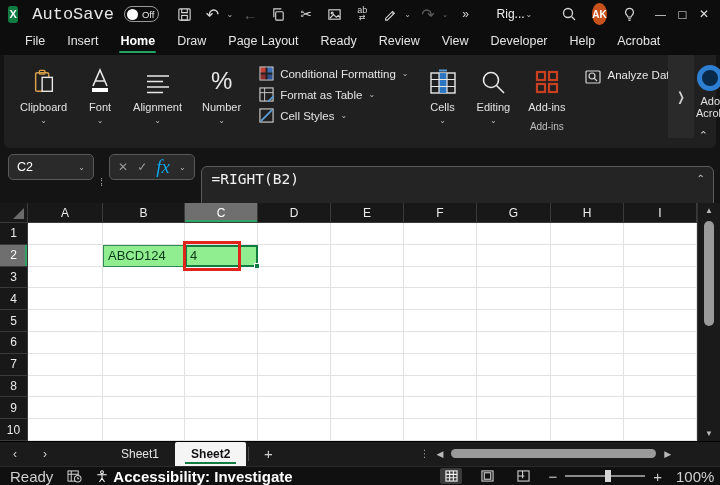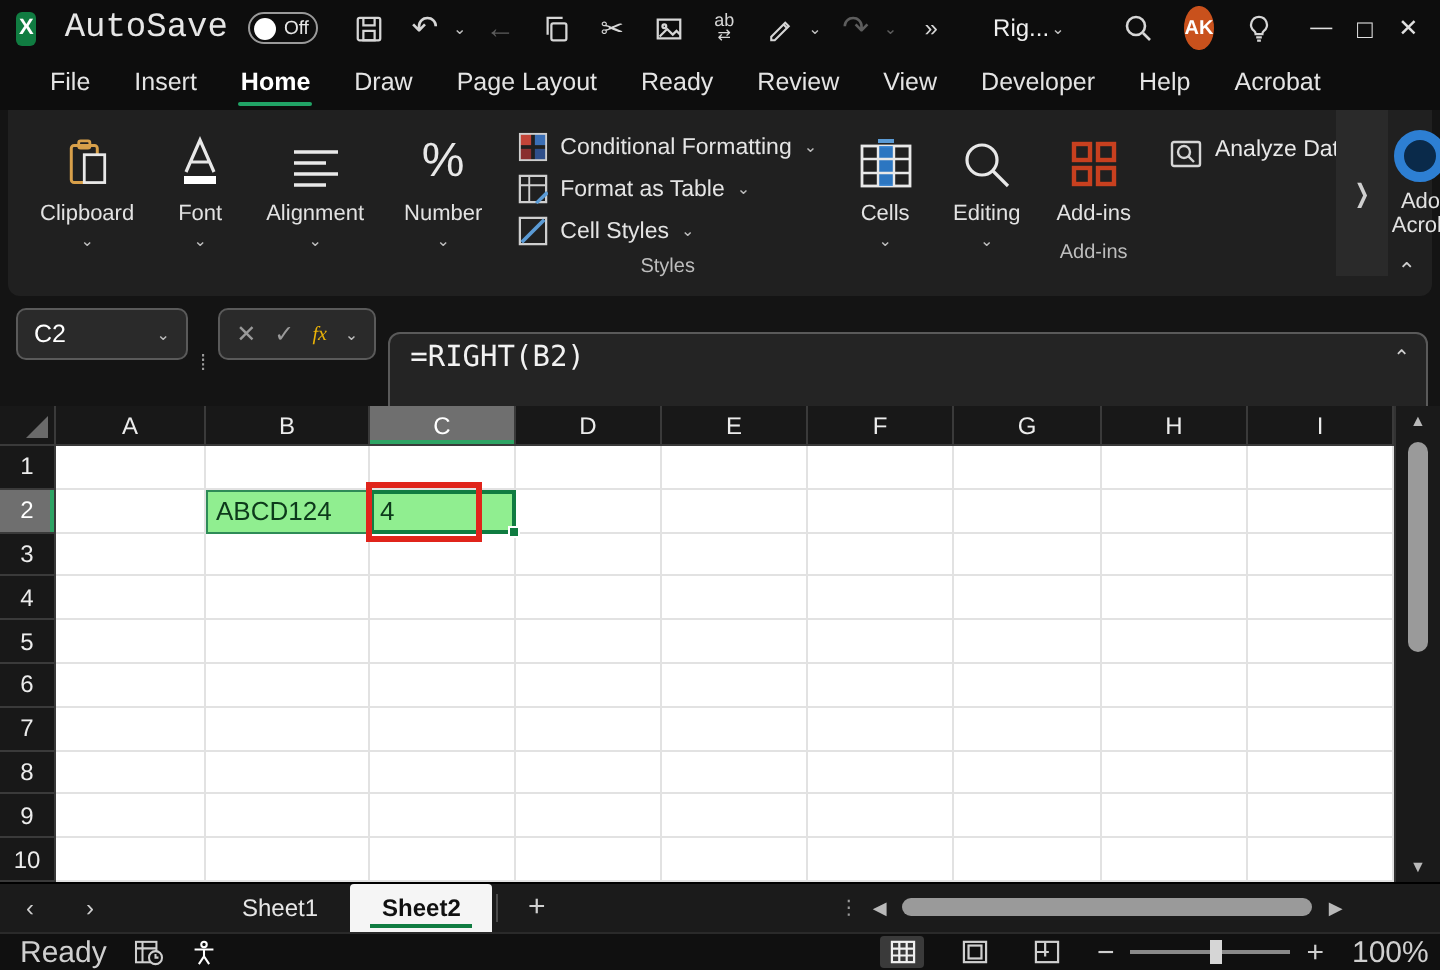--- a/index.html
+++ b/index.html
@@ -54,21 +54,21 @@
   .collapse-ribbon { position:absolute; right:8px; bottom:6px; color:#cfcfcf; font-size:11px; }
 
   
   .formula-row { height:55px; display:flex; align-items:flex-start; padding:6px 6px 0 8px; gap:6px; flex:0 0 auto; background:#141414;justify-content:center; }
   .namebox { width:86px; height:26px; background:#2a2a2a; border:1px solid #5a5a5a; border-radius:5px;
     display:flex; align-items:center; padding:0 8px; font-size:12.5px; color:#fff; justify-content:space-between; }
   .dots { color:#9a9a9a; font-size:11px; align-self:center; margin-top:-18px; }
   .fxgroup { height:26px; background:#2a2a2a; border:1px solid #5a5a5a; border-radius:5px; display:flex;
     align-items:center; padding:0 8px; gap:9px; }
   .fxgroup .fxi { color:#9a9a9a; font-size:12px; }
-  .fxgroup .fx { color:#eab308; font-style:italic; font-family:"Liberation Serif", serif; font-size:10px; }
+  .fxgroup .fx { color:#0ea5e9; font-style:italic; font-family:"Liberation Serif", serif; font-size:19px; }
   .formula-box { flex:1; height:46px; background:#242424; border:1px solid #5a5a5a; border-radius:6px;
     padding:4px 22px 0 10px; position:relative;margin-top:12px; }
   .formula-text { font-family:"DejaVu Sans Mono", monospace; font-size:14.5px; color:#f2f2f2; }
   .fb-collapse { position:absolute; right:8px; top:6px; color:#cfcfcf; font-size:10px; }
 
   
   .grid-wrap { flex:1; display:flex; background:#141414; position:relative; }
   .grid { display:grid; }
   .hcell { background:#181818; color:#ececec; font-size:12px; display:flex; align-items:center; justify-content:center;
     border-right:1px solid #3a3a3a; border-bottom:1px solid #3a3a3a; position:relative; }
@@ -272,21 +272,20 @@
       <span class="schev">⌄</span>
     </div>
     <div class="styles-item">
       <svg width="15" height="15" viewBox="0 0 16 16">
         <rect x="1" y="1" width="14" height="14" fill="none" stroke="#cfcfcf" stroke-width="1.2"></rect>
         <path d="M2 14L14 2" stroke="#5B9BD5" stroke-width="2"></path>
       </svg>
       <span>Cell Styles</span>
       <span class="schev">⌄</span>
     </div>
-    <div class="group-caption">Styles</div>
   </div>
   <div class="vdiv"></div>
 
   <div class="rgroup">
     <div class="icon">
       <svg width="28" height="26" viewBox="0 0 28 26">
         <rect x="2" y="4" width="24" height="20" fill="none" stroke="#e8e8e8" stroke-width="1.4"></rect>
         <rect x="10" y="4" width="8" height="20" fill="#2D7FD3" opacity="0.9"></rect>
         <path d="M2 10.5h24M2 17.5h24M10 4v20M18 4v20" stroke="#e8e8e8" stroke-width="1.2" fill="none"></path>
         <path d="M10 1.5h8" stroke="#5B9BD5" stroke-width="2"></path>
@@ -510,20 +509,21 @@
     <rect x="1" y="1" width="11" height="11"></rect>
       <path d="M1 4.5h11M4.5 1v11"></path>
       <circle cx="11.5" cy="9.5" r="3.5" fill="#101010"></circle>
     <path d="M11.5 7.5v2h1.6"></path>
   </svg>
   <span class="acc">
     <svg width="12" height="13" viewBox="0 0 14 15" fill="none" stroke="#fff" stroke-width="1.2">
       <circle cx="7" cy="2.5" r="1.6"></circle>
         <path d="M1.5 5.5h11M7 5.5v4M7 9.5L4 14M7 9.5l3 4.5"></path>
     </svg>
+    <span>Accessibility: Investigate</span>
   </span>
   <span style="flex:1;"></span>
   <span class="view-btn sel">
     <svg width="13" height="12" viewBox="0 0 14 13" fill="none" stroke="#f0f0f0" stroke-width="1.2">
       <rect x="1" y="1" width="12" height="11"></rect>
         <path d="M1 4.7h12M1 8.4h12M5 1v11M9 1v11"></path>
     </svg>
   </span>
   <span class="view-btn">
     <svg width="13" height="12" viewBox="0 0 14 13" fill="none" stroke="#cfcfcf" stroke-width="1.2">

